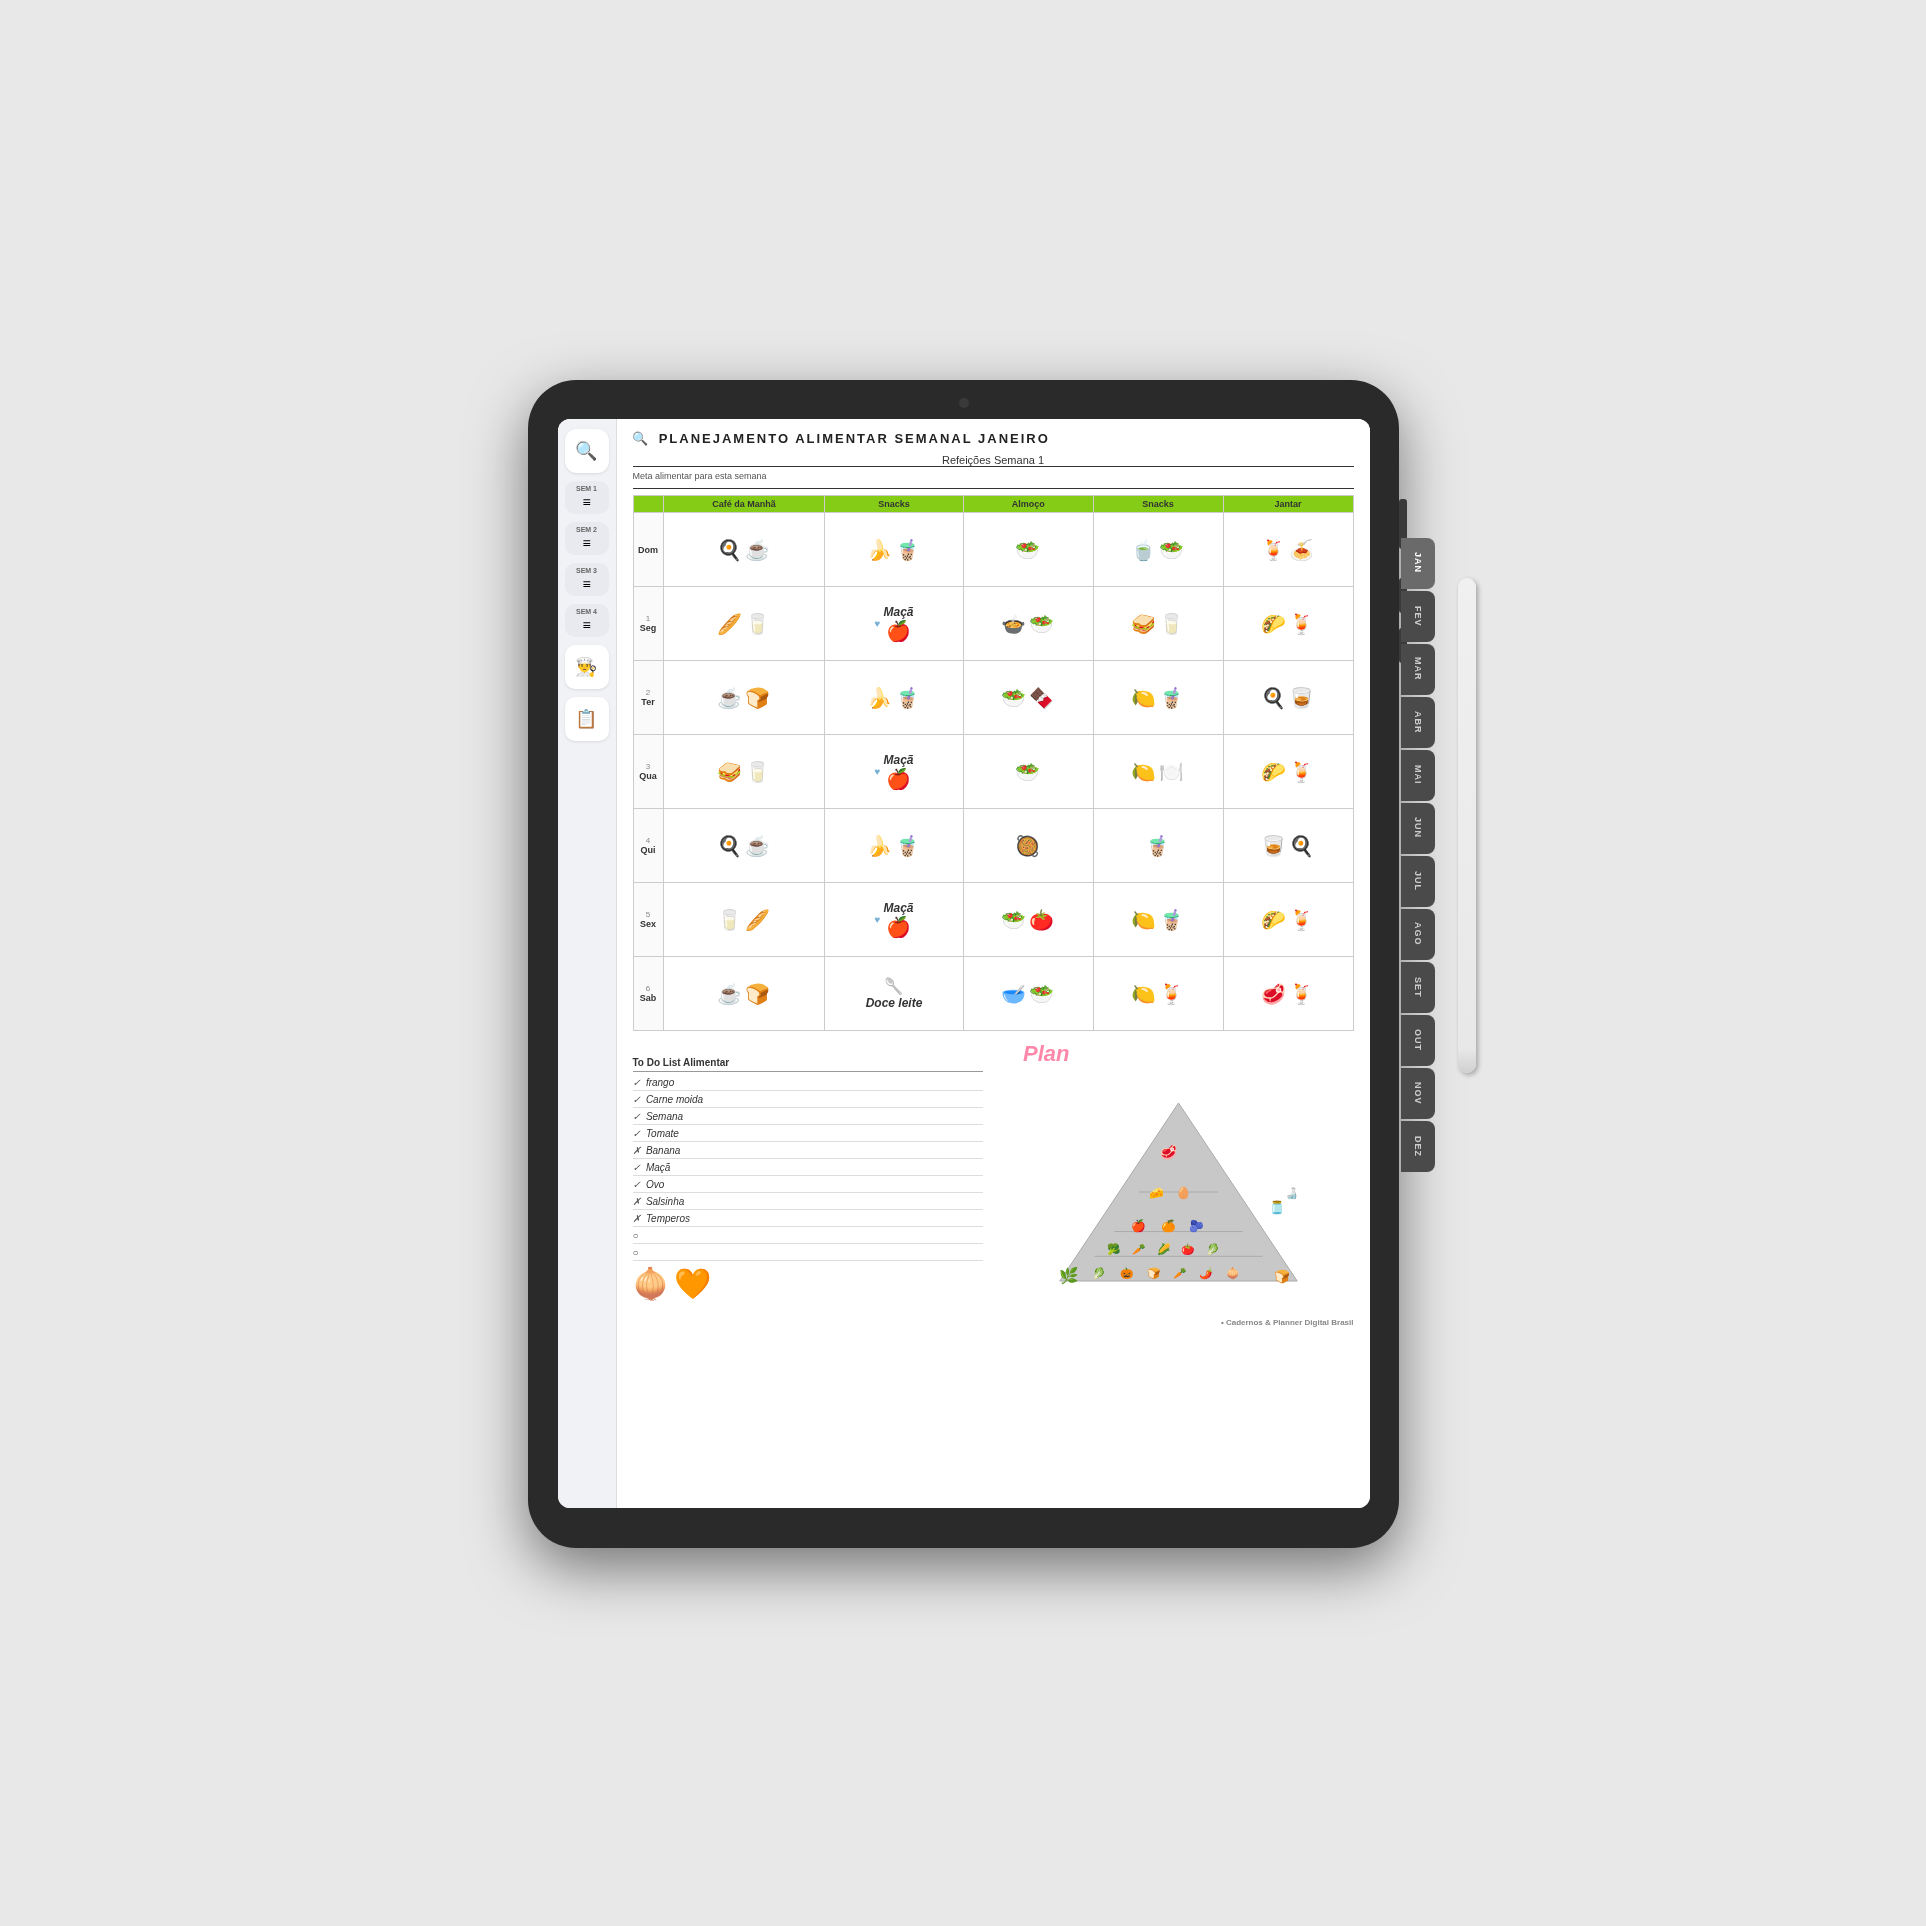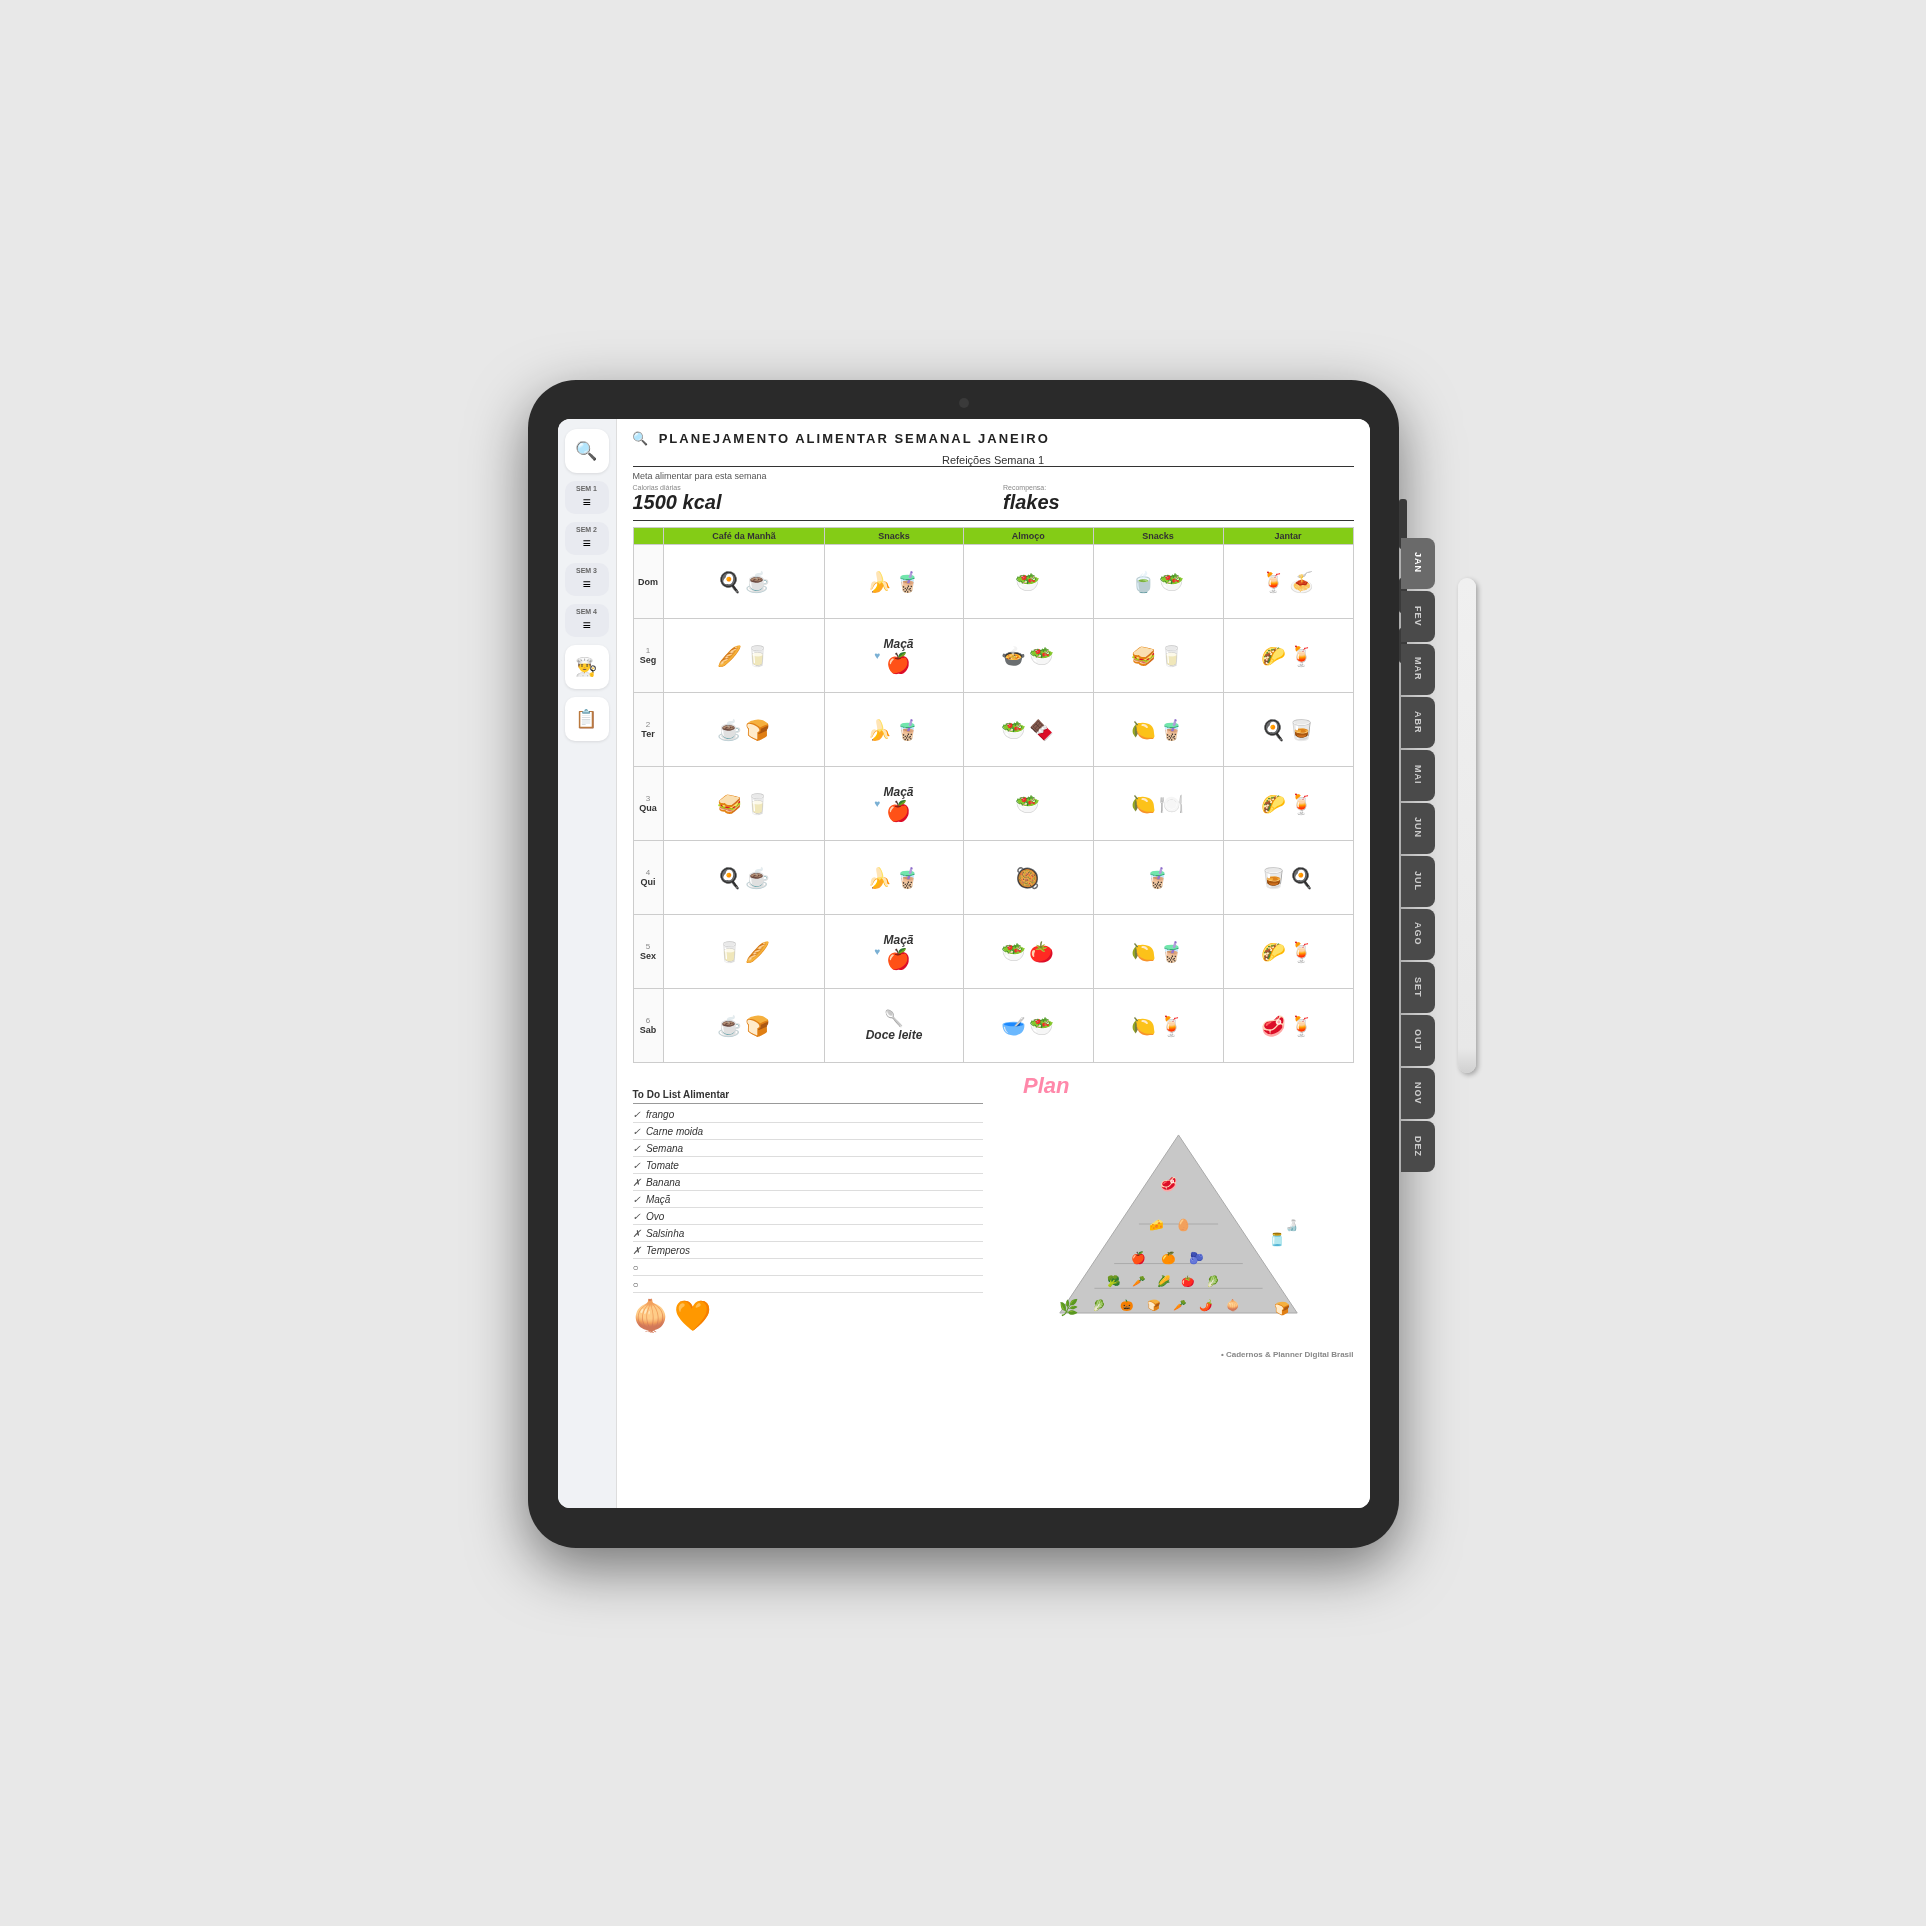--- a/index.html
+++ b/index.html
@@ -439,30 +439,20 @@
 
       <div class="page-title">
         <span>🔍</span>
         <span>PLANEJAMENTO ALIMENTAR SEMANAL JANEIRO</span>
       </div>
 
       <div class="section-header">Refeições Semana 1</div>
 
       <div class="meta-section">
         <div class="meta-title">Meta alimentar para esta semana</div>
-        <div class="meta-row">
-          <div class="meta-field">
-            <div class="meta-label">Calorias diárias</div>
-            <div class="meta-value large">1500 kcal</div>
-          </div>
-          <div class="meta-field">
-            <div class="meta-label">Recompensa:</div>
-            <div class="meta-value large">flakes</div>
-          </div>
-        </div>
       </div>
 
       <table class="meal-table">
         <thead>
           <tr>
             <th style="width:30px;"></th>
             <th>Café da Manhã</th>
             <th>Snacks</th>
             <th>Almoço</th>
             <th>Snacks</th>

